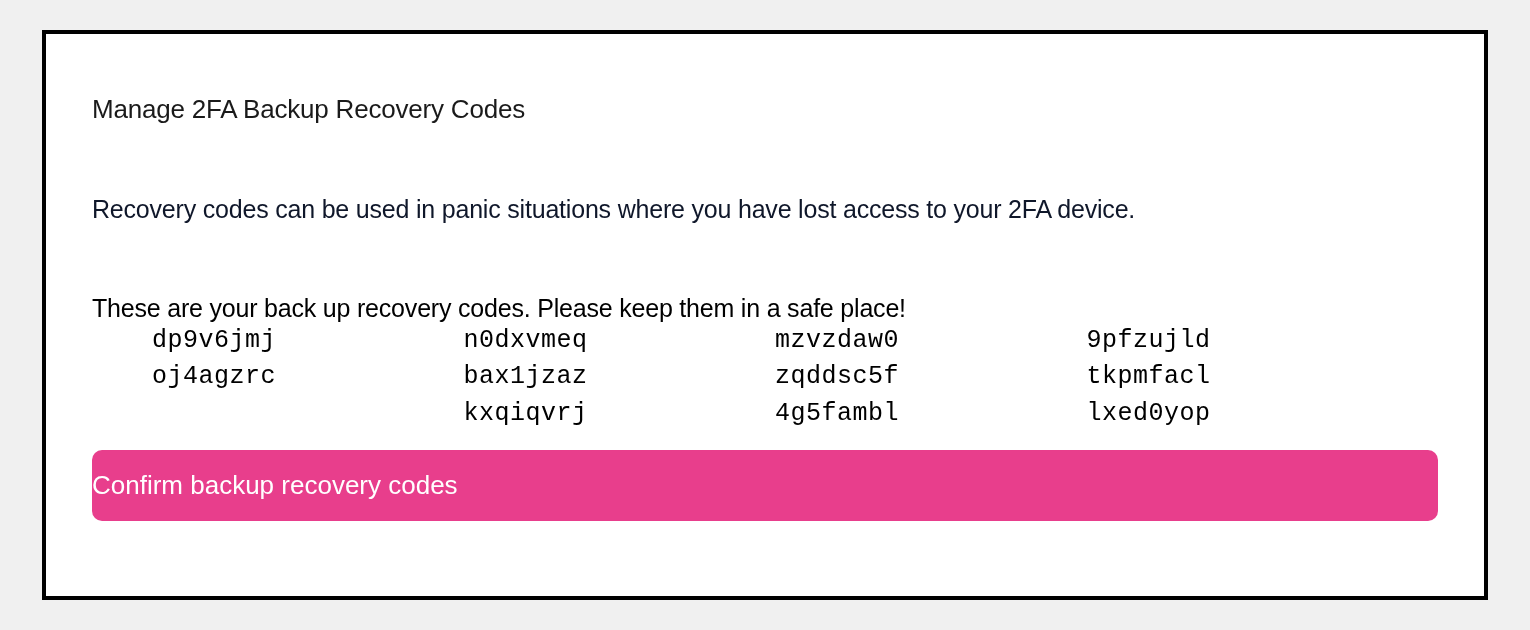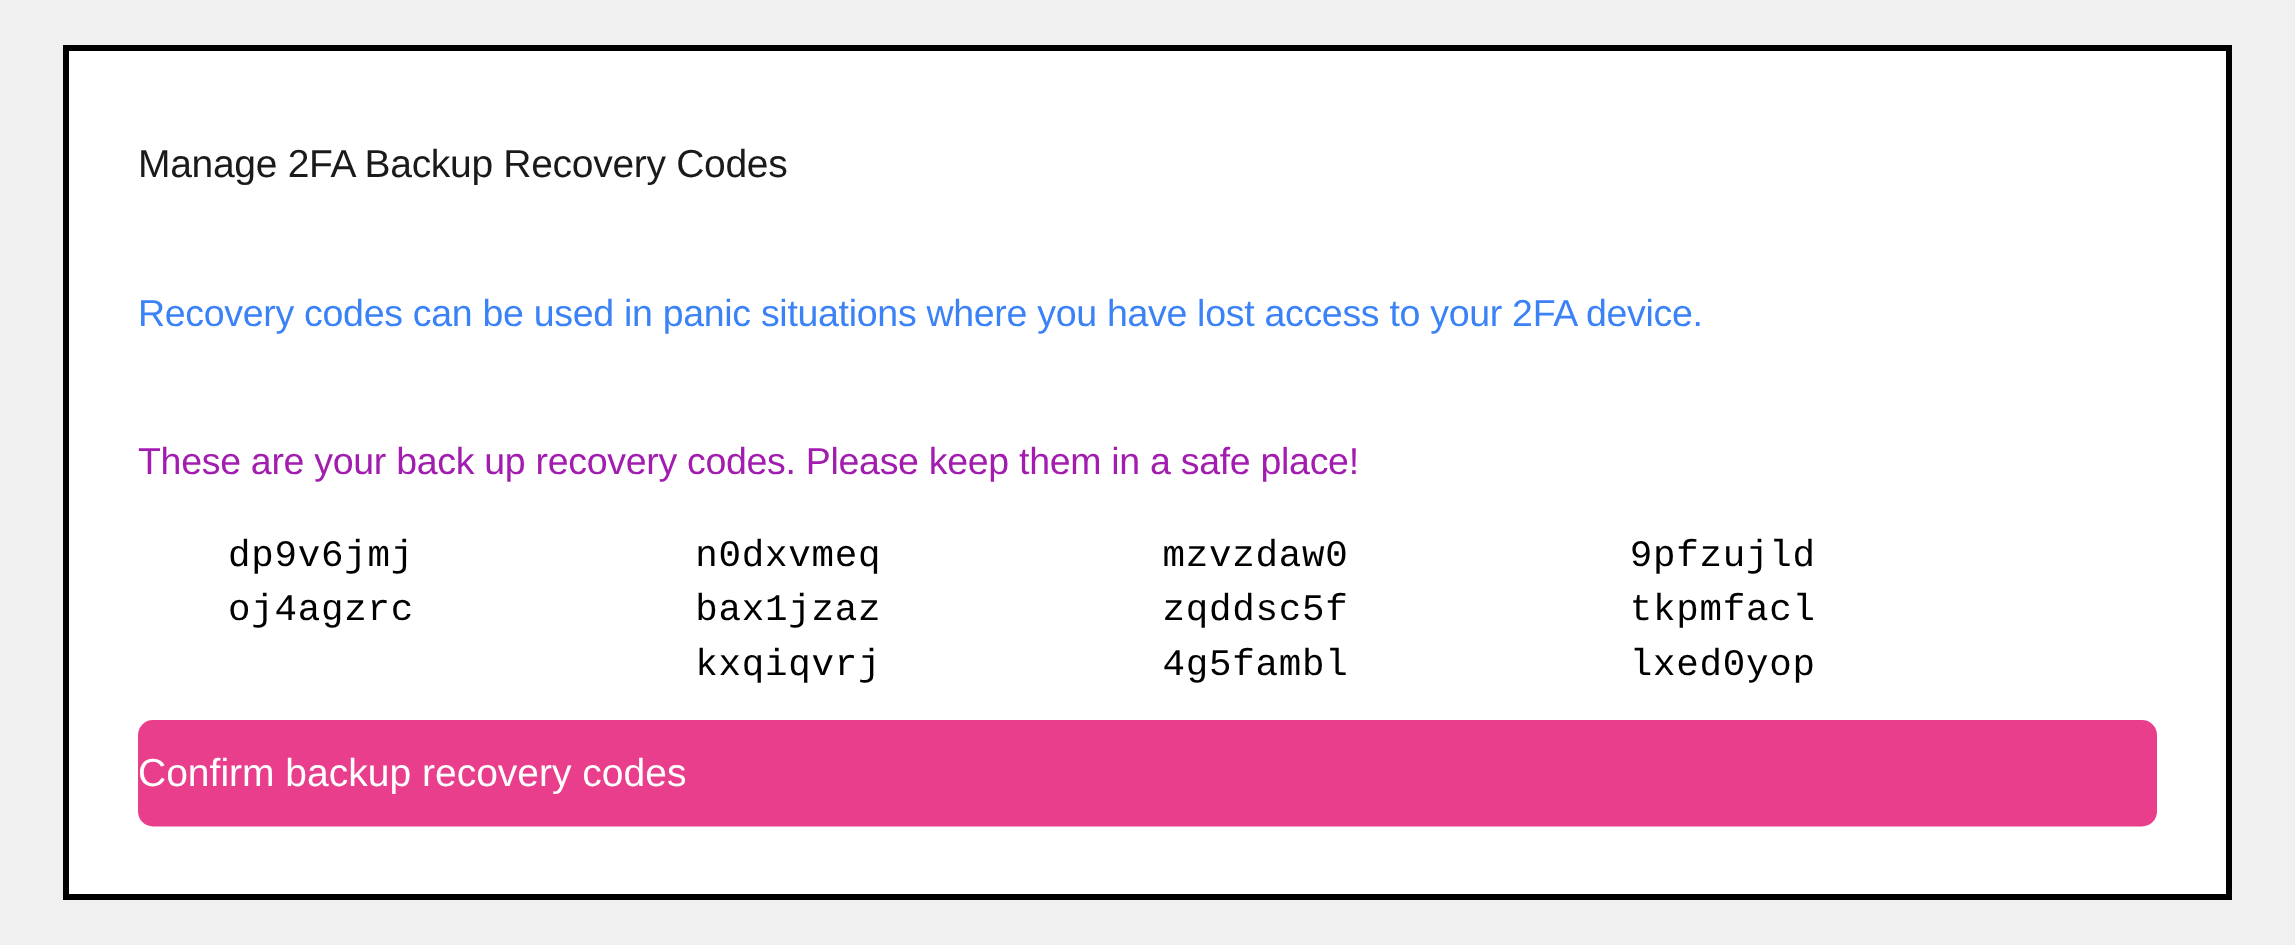--- a/index.html
+++ b/index.html
@@ -24,29 +24,28 @@
     .title {
       font-size: 26px;
       font-weight: 400;
       color: #1a1a1a;
       margin-bottom: 70px;
       letter-spacing: -0.2px;
     }
     .description {
       font-size: 25px;
       font-weight: 400;
-      color: #3b82f6;
+      color: #0f172a;
       margin-bottom: 70px;
       letter-spacing: -0.2px;
     }
     .instruction {
       font-size: 25px;
       font-weight: 400;
-      color: #a21caf;
-      margin-bottom: 30px;
+      color: #000000;
       letter-spacing: -0.2px;
     }
     .codes-grid {
       display: grid;
       grid-template-columns: repeat(4, 1fr);
       column-gap: 20px;
       padding-left: 60px;
       padding-right: 60px;
       margin-bottom: 18px;
     }

